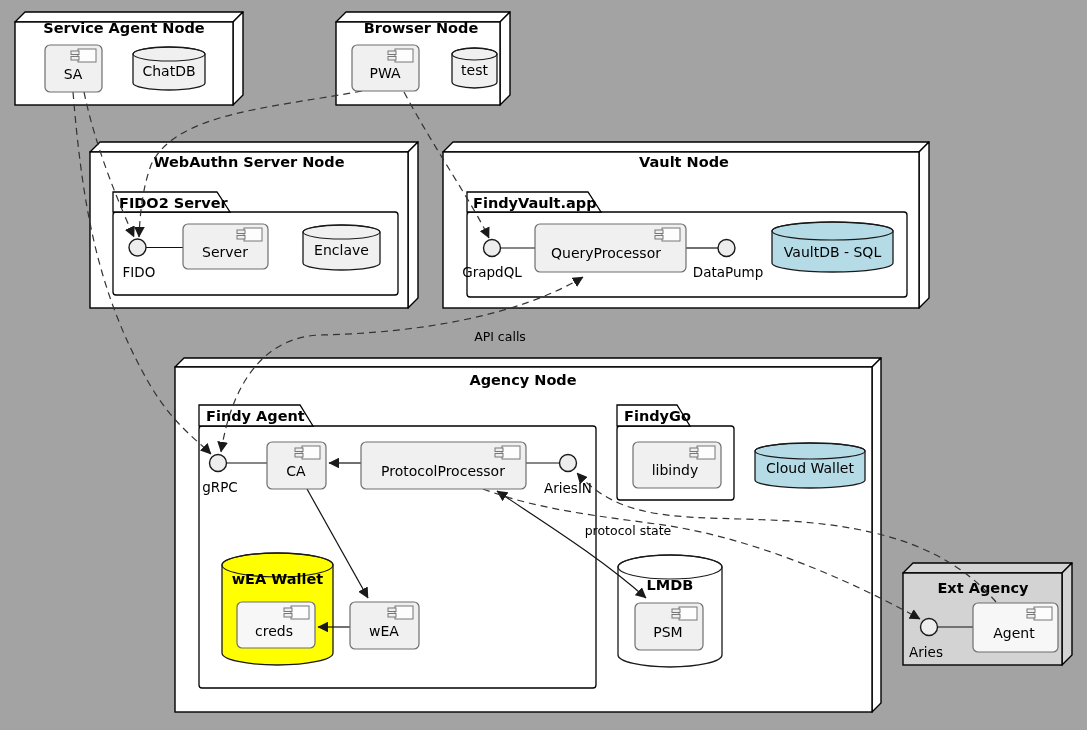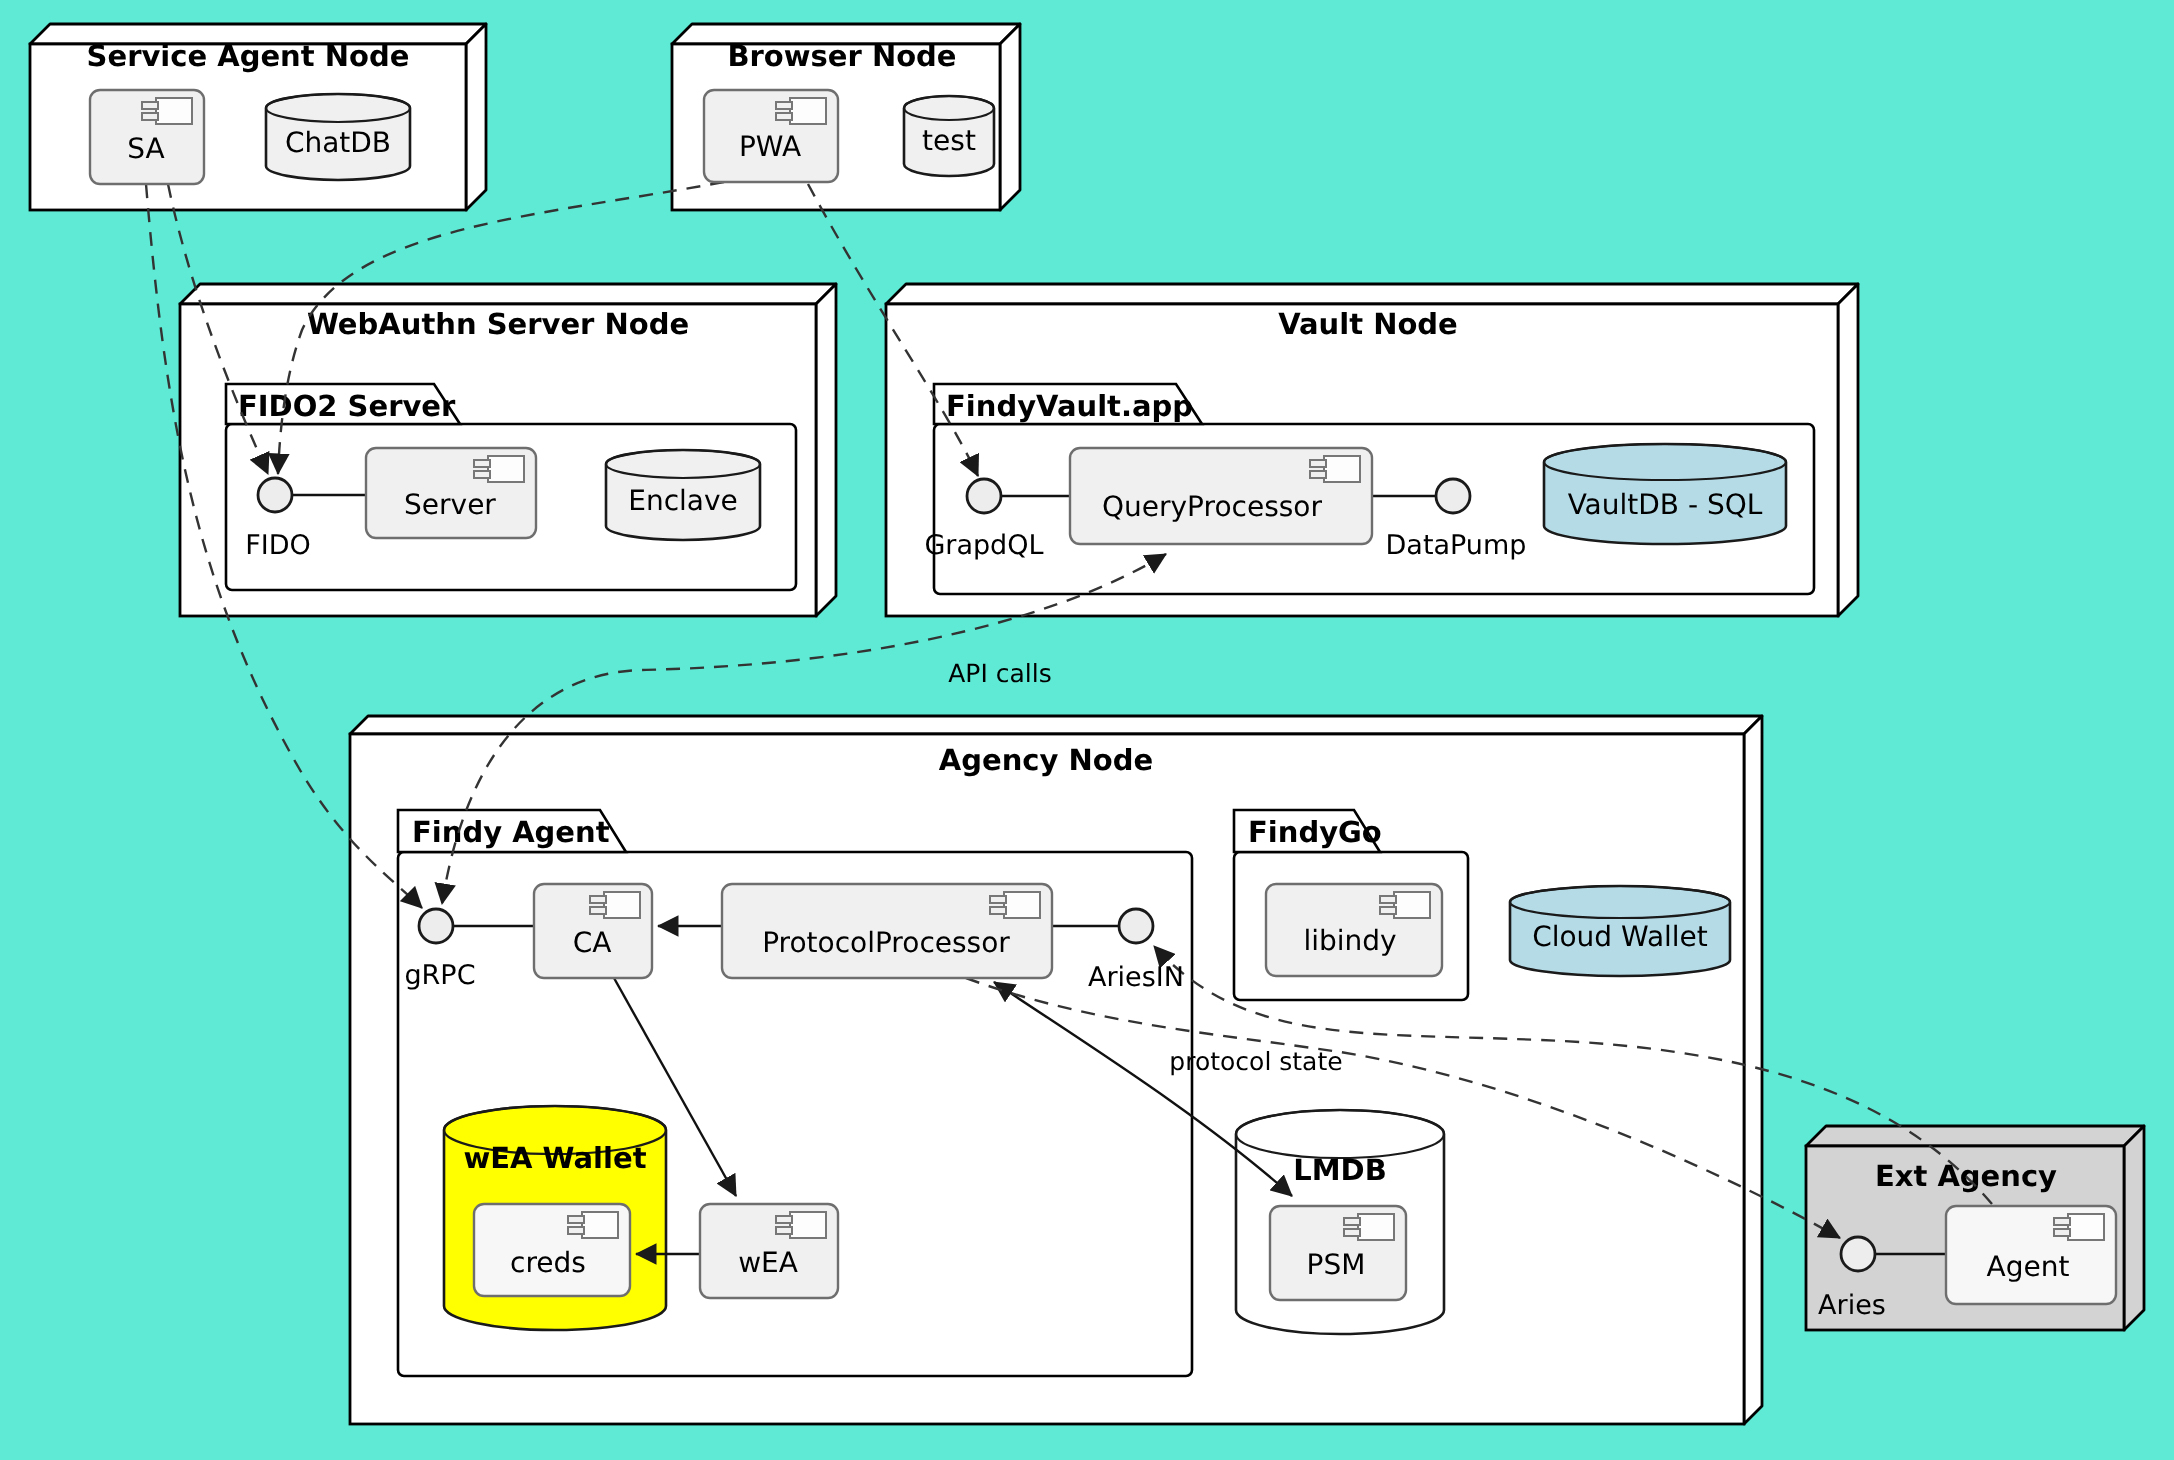--- a/index.html
+++ b/index.html
@@ -1,16 +1,16 @@
 <!DOCTYPE html>
 <html><head>
 <meta charset="utf-8">
 <style>
   html,body{margin:0;padding:0;background:#ffffff;}
-  .stage{width:1087px;height:730px;position:relative;background:#5eead4;overflow:hidden;}
+  .stage{width:1087px;height:730px;position:relative;background:#a3a3a3;overflow:hidden;}
   svg{display:block;}
   text{font-family:"DejaVu Sans","Liberation Sans",sans-serif;fill:#000;}
   .node-title{font-size:14.5px;font-weight:bold;}
   .pkg-title{font-size:14.5px;font-weight:bold;}
   .db-title-bold{font-size:14.5px;font-weight:bold;}
   .comp-label{font-size:14px;}
   .db-label{font-size:14px;}
   .if-label{font-size:13.5px;}
   .edge-label{font-size:12.5px;}
   .node-face{fill:#ffffff;stroke:#000;stroke-width:1.4;}

